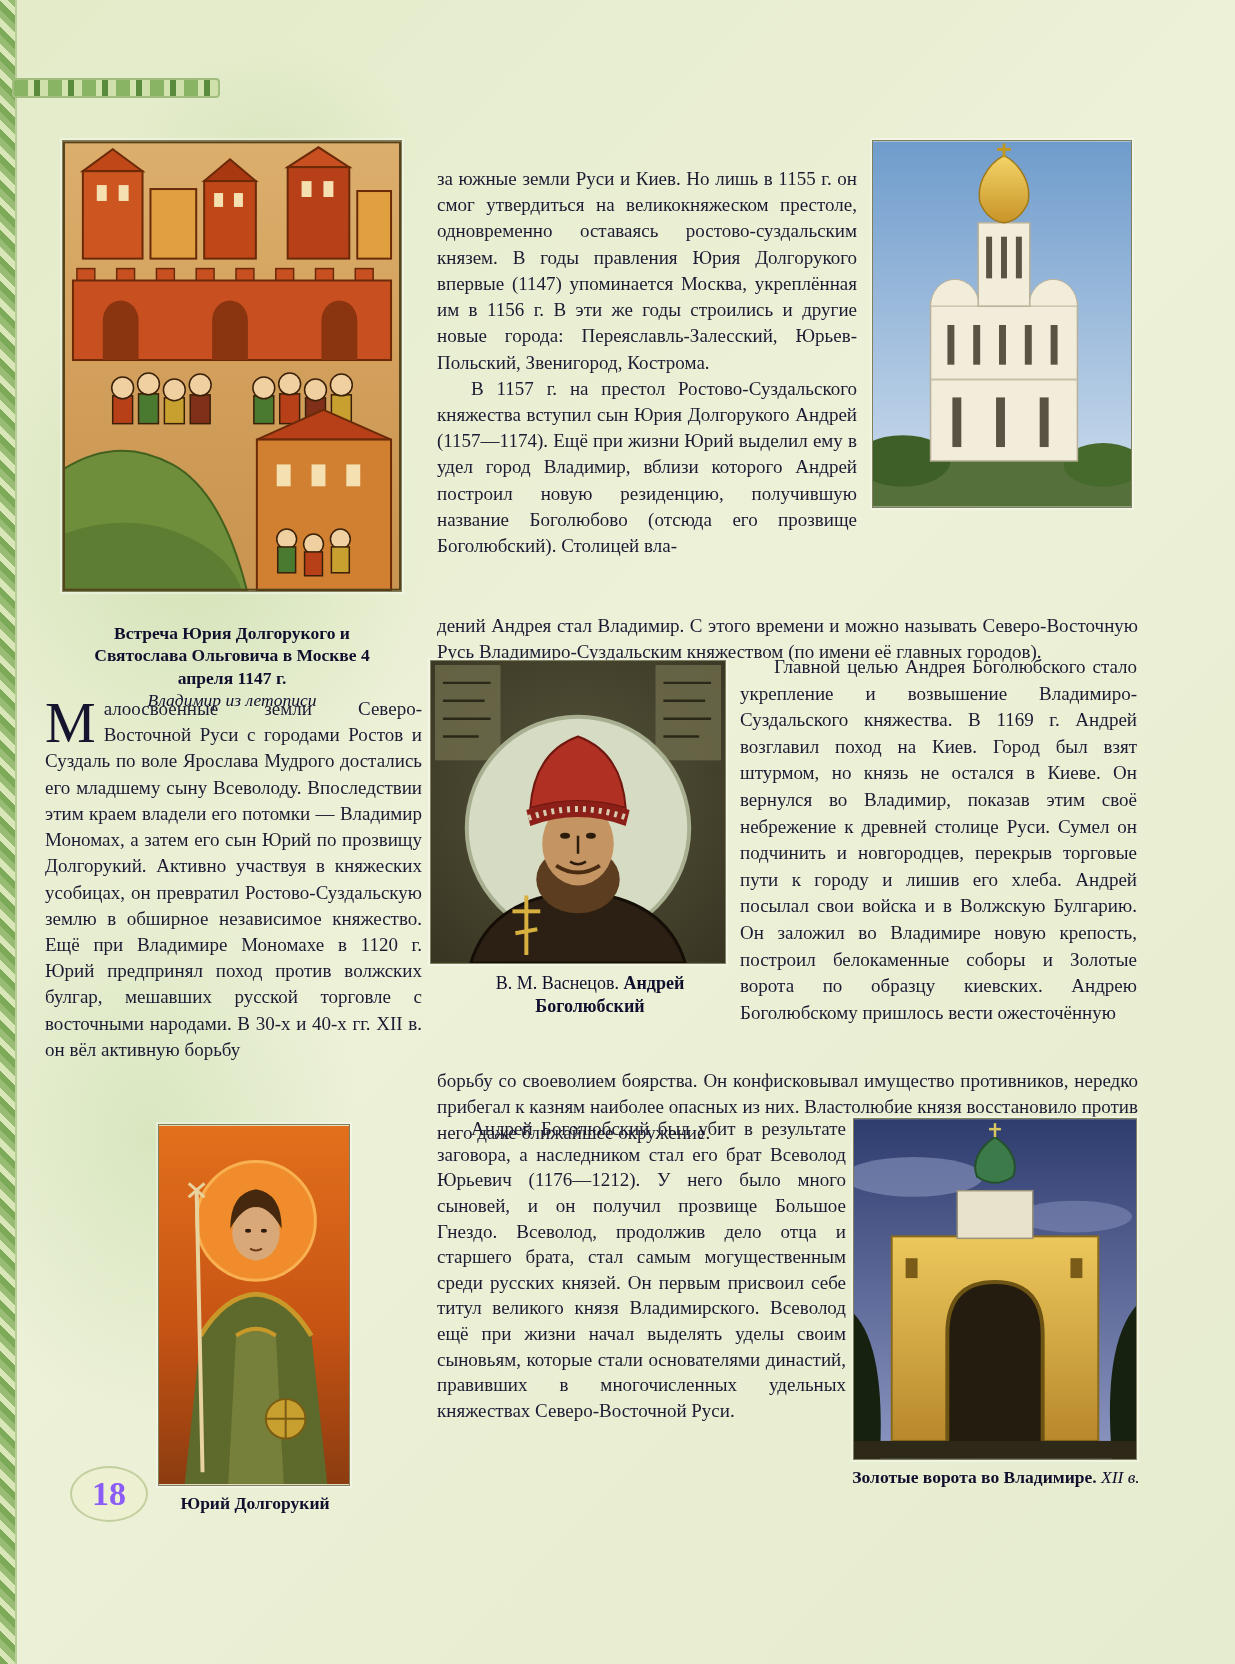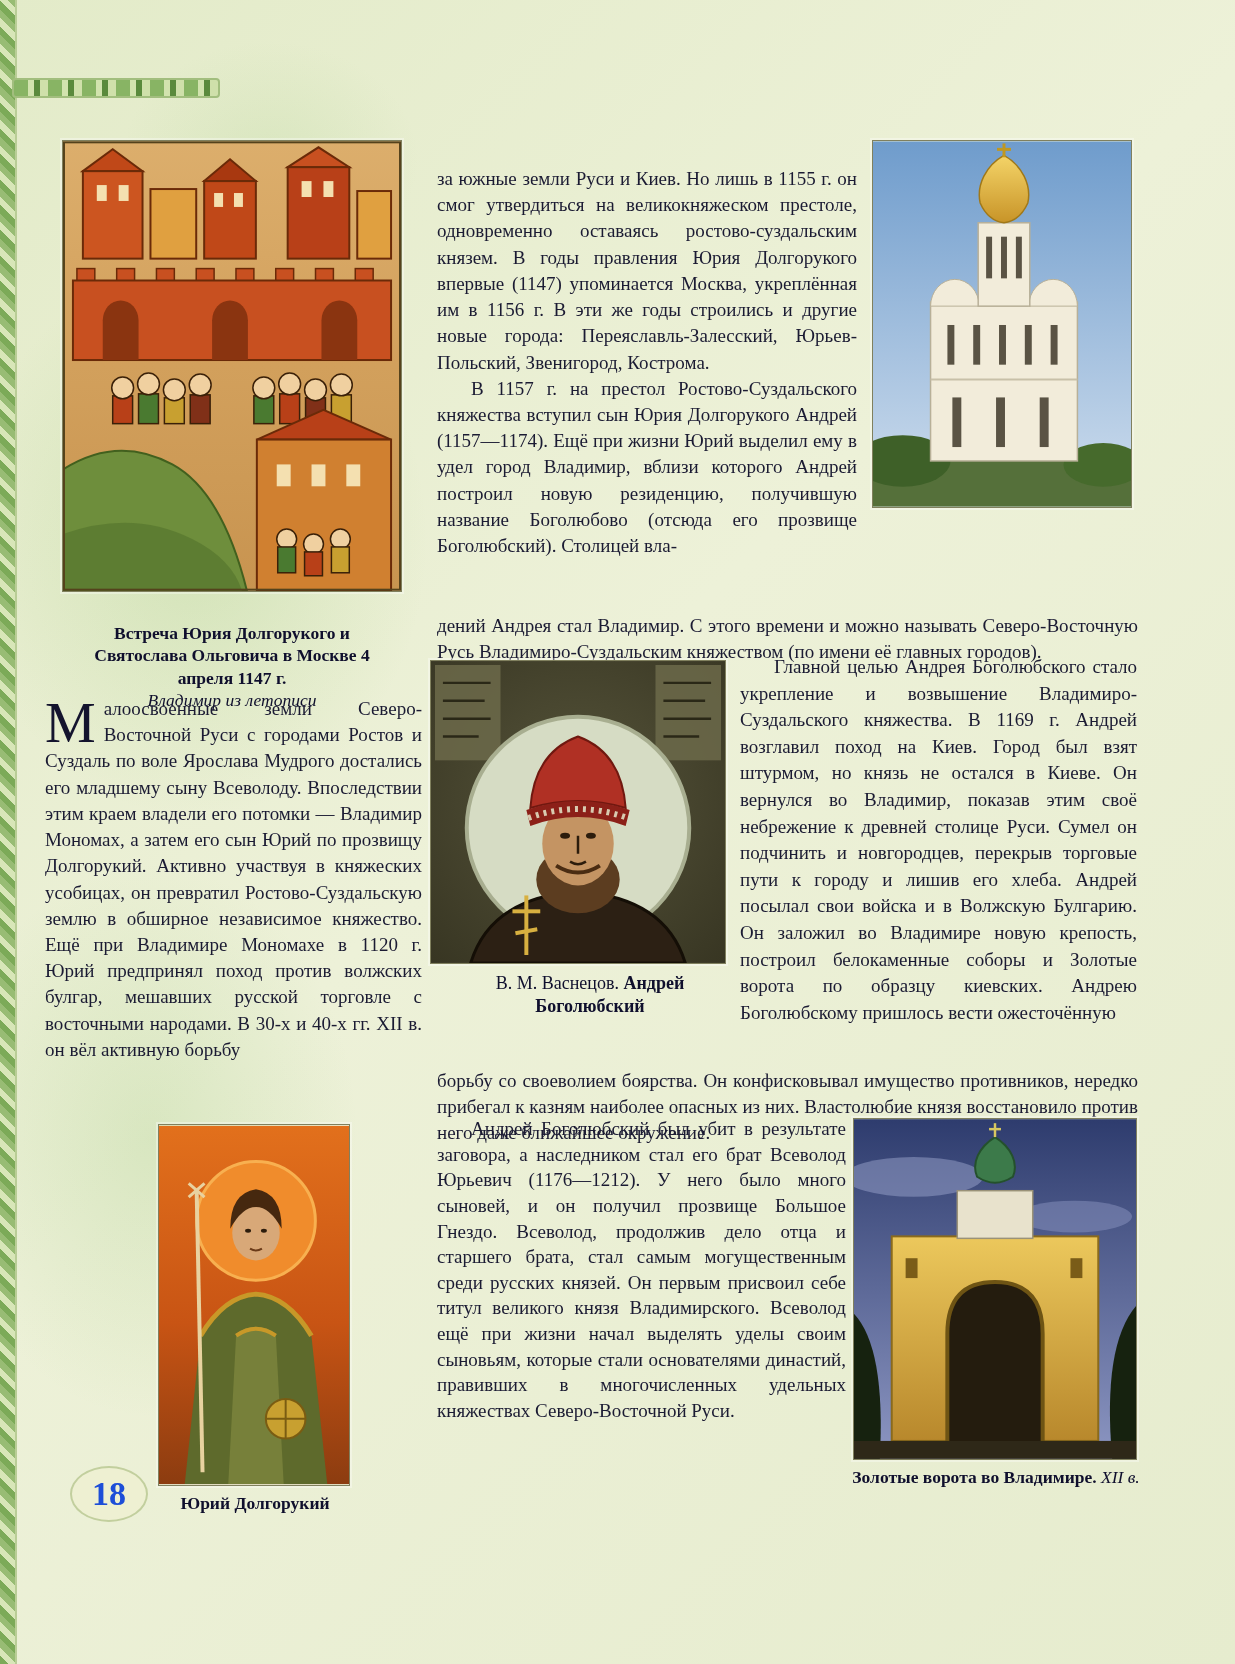--- a/index.html
+++ b/index.html
@@ -30,21 +30,21 @@
   .bt { line-height:1.35; }
   .dropcap { float:left; font-size:57px; line-height:46px; padding:4px 8px 0 0; color:#14142e; }
   figure { position:absolute; margin:0; }
   figure svg { display:block; border:1px solid #80805e; box-shadow:0 0 0 2px rgba(255,255,255,.35); }
   .caption { position:absolute; text-align:center; font-size:17.5px; font-weight:bold;
     line-height:1.28; color:#0f0f2d; }
   .cap-norm { font-weight:normal; }
   .cap-it { font-style:italic; font-weight:normal; }
   .pagenum { position:absolute; left:70px; top:1466px; width:78px; height:56px; border-radius:50%;
     background:#eef0d2; border:2px solid #c2cf9e; display:flex; align-items:center; justify-content:center;
-    font-size:34px; font-weight:bold; color:#1d4ed8; }
+    font-size:34px; font-weight:bold; color:#8b5cf6; }
 </style>
 </head>
 <body>
 
 <div class="page">
 
   <div class="map-blob blob1"></div>
   <div class="map-blob blob2"></div>
   <div class="map-blob blob3"></div>
   <div class="left-strip"></div>

